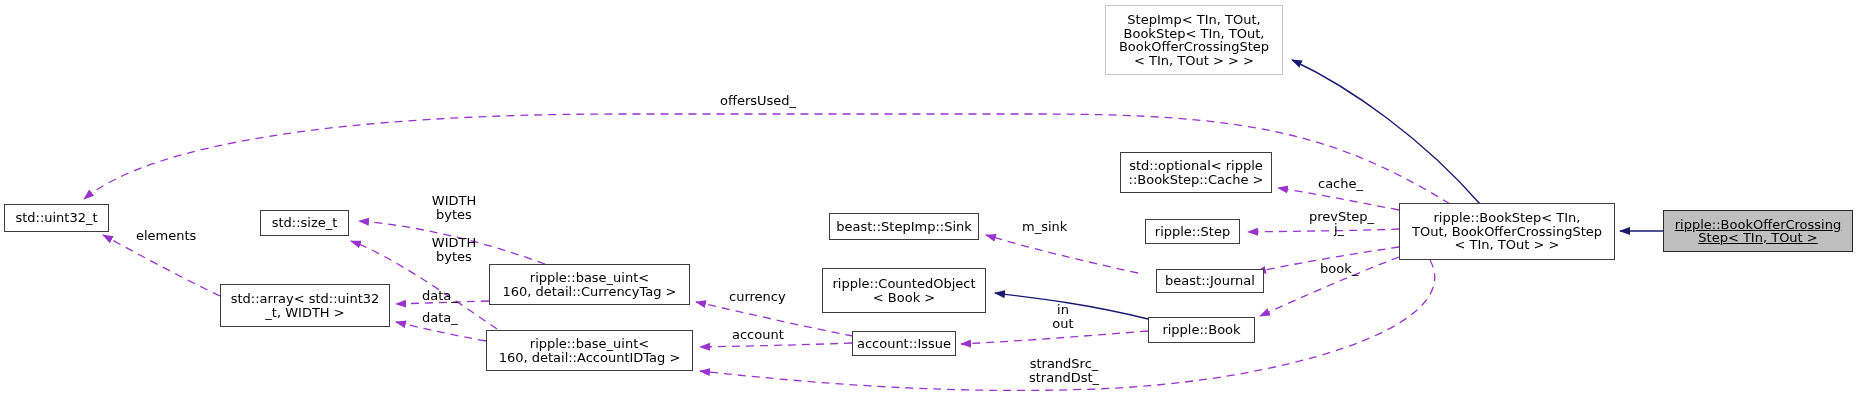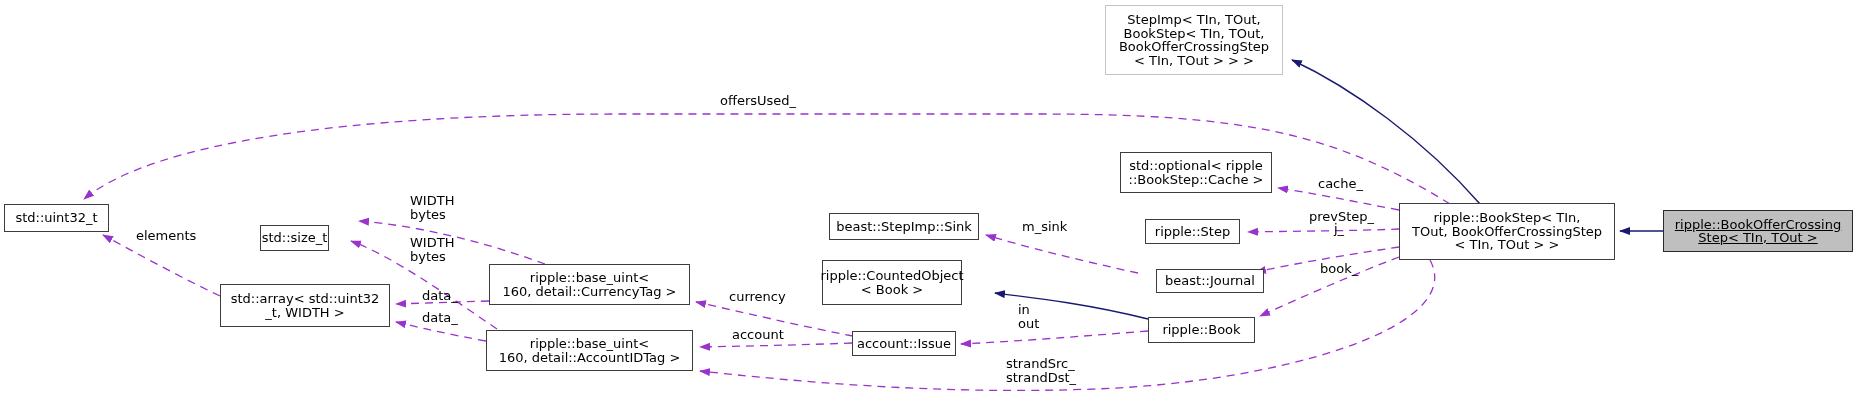--- a/index.html
+++ b/index.html
@@ -24,21 +24,21 @@
     white-space:nowrap;
     padding:1px 18px;
   }
   .node.light{border-color:#c4c4c4;}
   .node.current{background:#bfbfbf;border-color:#2a2a2a;border-width:1.4px;text-decoration:underline;}
   .elabel{
     position:absolute;
     line-height:14px;
     white-space:nowrap;
   }
-  .elabel.center{}
+  .elabel.center{text-align:center;margin-left:16px;}
 </style>
 </head>
 <body>
 
 <div class="stage">
 
   <svg class="edges" width="1857" height="400" viewBox="0 0 1857 400">
     <defs>
       <marker id="ap" markerUnits="userSpaceOnUse" markerWidth="12" markerHeight="9" refX="10" refY="4" orient="auto">
         <path d="M0,0 L11,4 L0,8 z" fill="#9a32cd"></path>
@@ -70,21 +70,21 @@
       <path d="M 1663,231 L 1620,231" marker-end="url(#ab)"></path>
       <path d="M 1148,319 C 1088,304 1036,298 995,293" marker-end="url(#ab)"></path>
       <path d="M 1480,204 C 1424,140 1352,88 1292,60" marker-end="url(#ab)"></path>
     </g>
   </svg>
 
   <div class="node" style="left:4px;top:204px;width:105px;height:28px">
     <span>std::uint32_t</span>
   </div>
 
-  <div class="node" style="left:260px;top:225px;width:69px;height:26px">
+  <div class="node" style="left:260px;top:210px;width:89px;height:26px">
     <span>std::size_t</span>
   </div>
 
   <div class="node" style="left:220px;top:284px;width:170px;height:43px">
     <span>std::array&lt; std::uint32</span>
     <span>_t, WIDTH &gt;</span>
   </div>
 
   <div class="node" style="left:489px;top:264px;width:201px;height:41px">
     <span>ripple::base_uint&lt;</span>
@@ -93,21 +93,21 @@
 
   <div class="node" style="left:486px;top:330px;width:207px;height:41px">
     <span>ripple::base_uint&lt;</span>
     <span>160, detail::AccountIDTag &gt;</span>
   </div>
 
   <div class="node" style="left:829px;top:213px;width:150px;height:27px">
     <span>beast::StepImp::Sink</span>
   </div>
 
-  <div class="node" style="left:822px;top:260px;width:140px;height:45px">
+  <div class="node" style="left:822px;top:268px;width:164px;height:45px">
     <span>ripple::CountedObject</span>
     <span>&lt; Book &gt;</span>
   </div>
 
   <div class="node" style="left:852px;top:331px;width:104px;height:25px">
     <span>account::Issue</span>
   </div>
 
   <div class="node" style="left:1120px;top:152px;width:152px;height:41px">
     <span>std::optional&lt; ripple</span>

